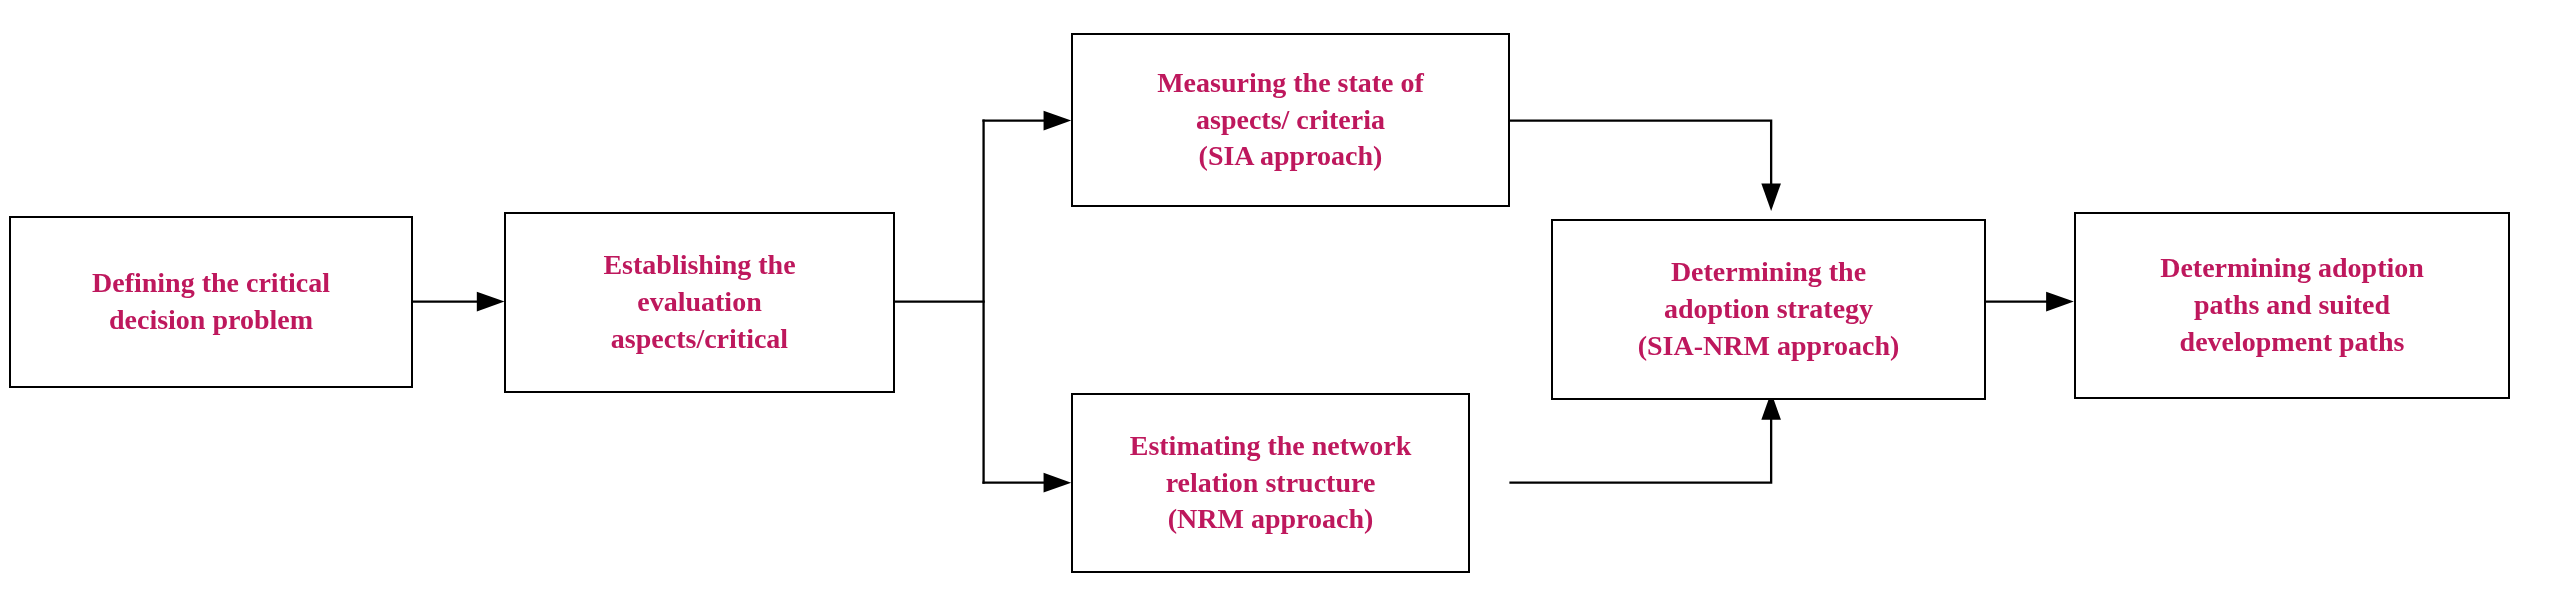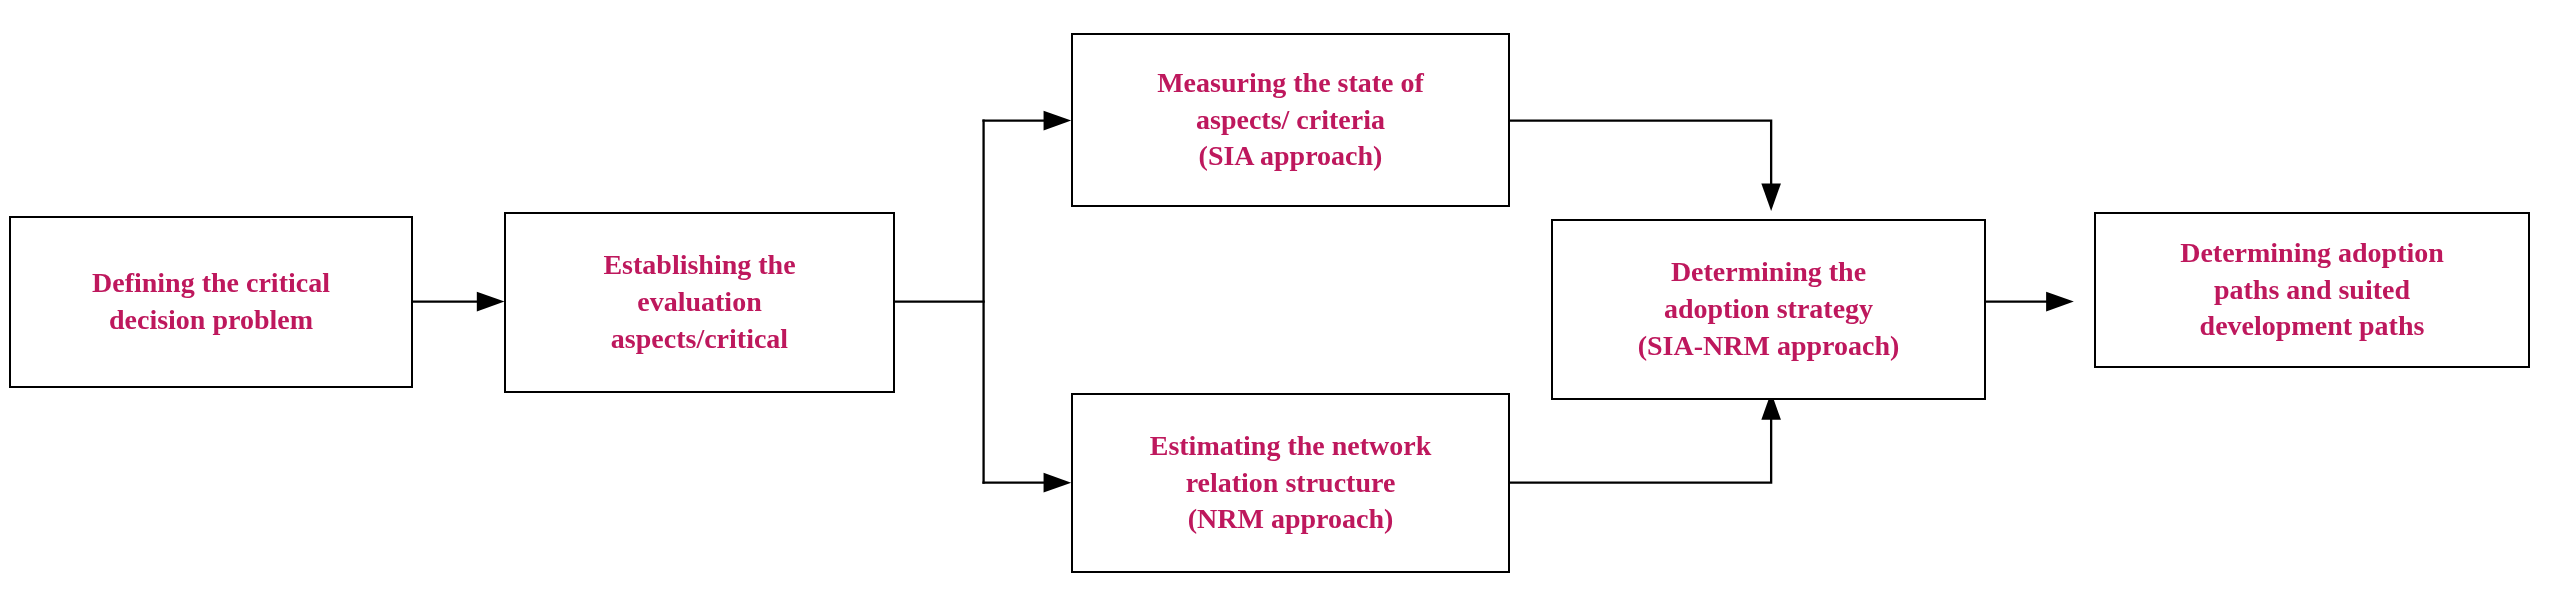--- a/index.html
+++ b/index.html
@@ -48,23 +48,23 @@
     font-size: 28px;
     line-height: 1.32;
     color: #be185d;
     white-space: pre-line;
     letter-spacing: 0;
   }
   
   #node-defining-problem     { left: 9px;   top: 216px; width: 404px; height: 172px; }
   #node-establishing-criteria{ left: 504px;  top: 212px; width: 391px; height: 181px; }
   #node-measuring-state      { left: 1071px; top: 33px;  width: 439px; height: 174px; }
-  #node-estimating-network   { left: 1071px; top: 393px; width: 439px; height: 180px; }
+  #node-estimating-network   { left: 1071px; top: 393px; width: 399px; height: 180px; }
   #node-determining-strategy { left: 1551px; top: 211px; width: 435px; height: 181px; margin-top: 8px; }
-  #node-determining-paths    { left: 2074px; top: 212px; width: 436px; height: 156px; margin-left: 20px; }
+  #node-determining-paths    { left: 2074px; top: 212px; width: 436px; height: 187px; }
 </style>
 </head>
 <body>
 
 <div id="canvas">
 
   <svg class="connectors" viewBox="0 0 4468 1030" xmlns="http://www.w3.org/2000/svg">
 
     <g>
       <path d="M648 523 H827"></path>

